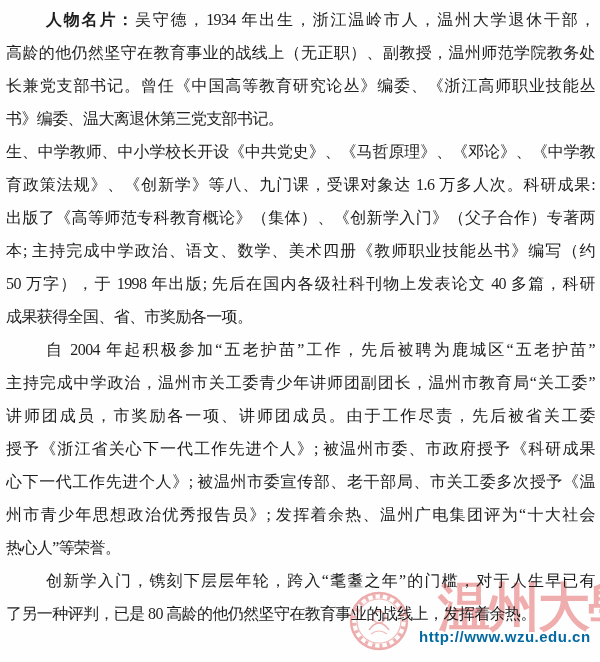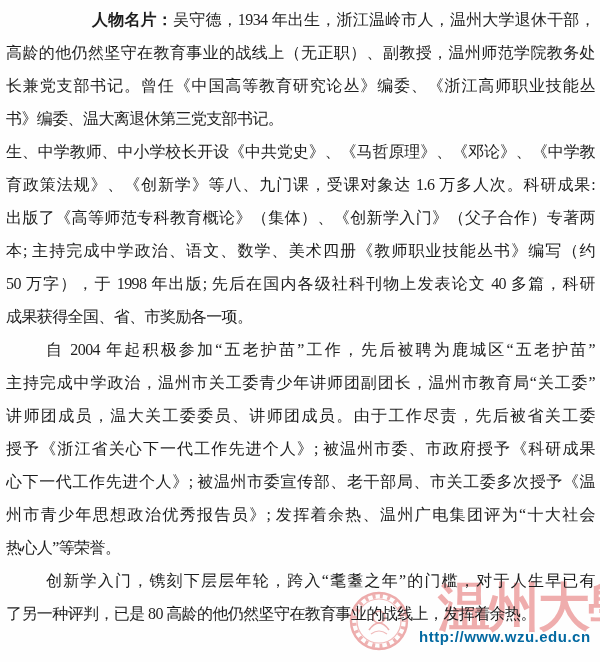--- a/index.html
+++ b/index.html
@@ -79,21 +79,20 @@
     white-space: nowrap;
   }
   .line.para-end {
     text-align-last: left;
   }
   .line.indent {
     text-indent: 40px;
   }
   .lead {
     font-weight: bold;
-    margin-left: 46px;
   }
 </style>
 </head>
 <body>
 
 <div class="page">
 
   <div class="watermark">
     <svg class="wm-seal" width="70" height="70" viewBox="0 0 70 70">
       <circle cx="34" cy="37" r="28" fill="none" stroke="#edabab" stroke-width="2.4"></circle>
@@ -116,21 +115,21 @@
 
     <div class="line">生、中学教师、中小学校长开设《中共党史》、《马哲原理》、《邓论》、《中学教</div>
     <div class="line">育政策法规》、《创新学》等八、九门课，受课对象达 1.6 万多人次。科研成果:</div>
     <div class="line">出版了《高等师范专科教育概论》（集体）、《创新学入门》（父子合作）专著两</div>
     <div class="line">本; 主持完成中学政治、语文、数学、美术四册《教师职业技能丛书》编写（约</div>
     <div class="line">50 万字），于 1998 年出版; 先后在国内各级社科刊物上发表论文 40 多篇，科研</div>
     <div class="line para-end">成果获得全国、省、市奖励各一项。</div>
 
     <div class="line indent">自 2004 年起积极参加“五老护苗”工作，先后被聘为鹿城区“五老护苗”</div>
     <div class="line">主持完成中学政治，温州市关工委青少年讲师团副团长，温州市教育局“关工委”</div>
-    <div class="line">讲师团成员，温大关工委委员、讲师团成员。由于工作尽责，先后被省关工委</div>
+    <div class="line">讲师团成员，市奖励各一项、讲师团成员。由于工作尽责，先后被省关工委</div>
     <div class="line">授予《浙江省关心下一代工作先进个人》; 被温州市委、市政府授予《科研成果</div>
     <div class="line">心下一代工作先进个人》; 被温州市委宣传部、老干部局、市关工委多次授予《温</div>
     <div class="line">州市青少年思想政治优秀报告员》; 发挥着余热、温州广电集团评为“十大社会</div>
     <div class="line para-end">热心人”等荣誉。</div>
 
     <div class="line indent">创新学入门，镌刻下层层年轮，跨入“耄耋之年”的门槛，对于人生早已有</div>
     <div class="line para-end">了另一种评判，已是 80 高龄的他仍然坚守在教育事业的战线上，发挥着余热。</div>
 
   </div>
 </div>

